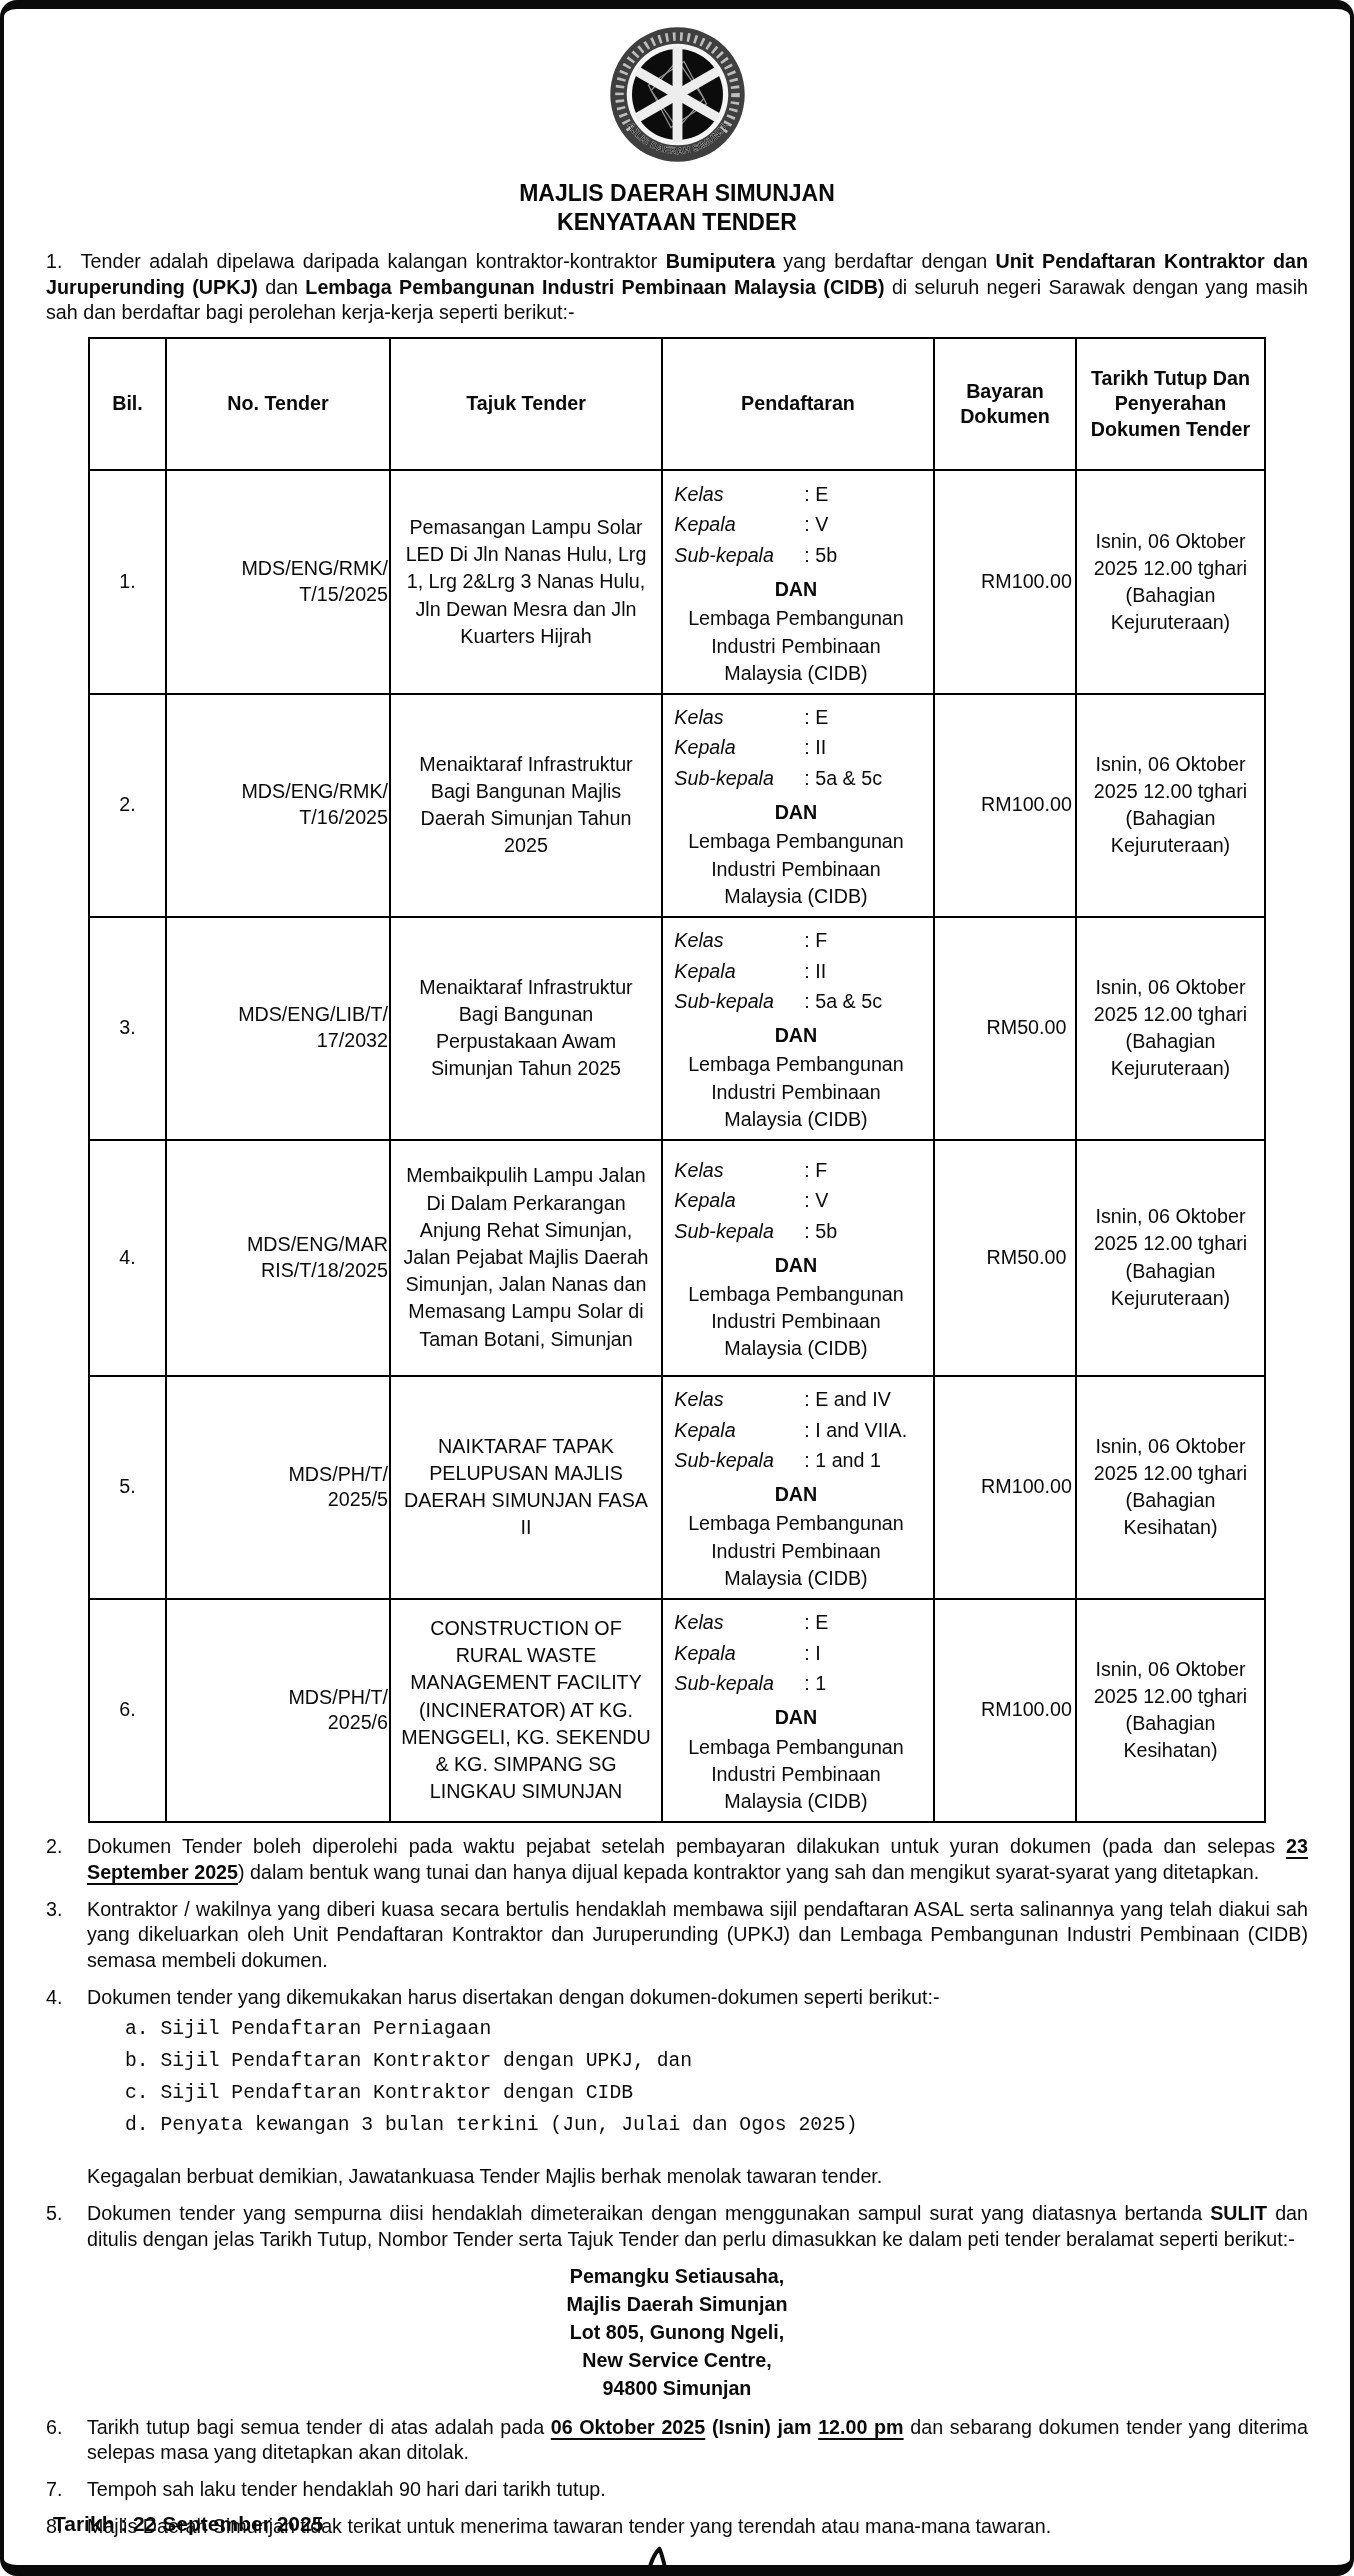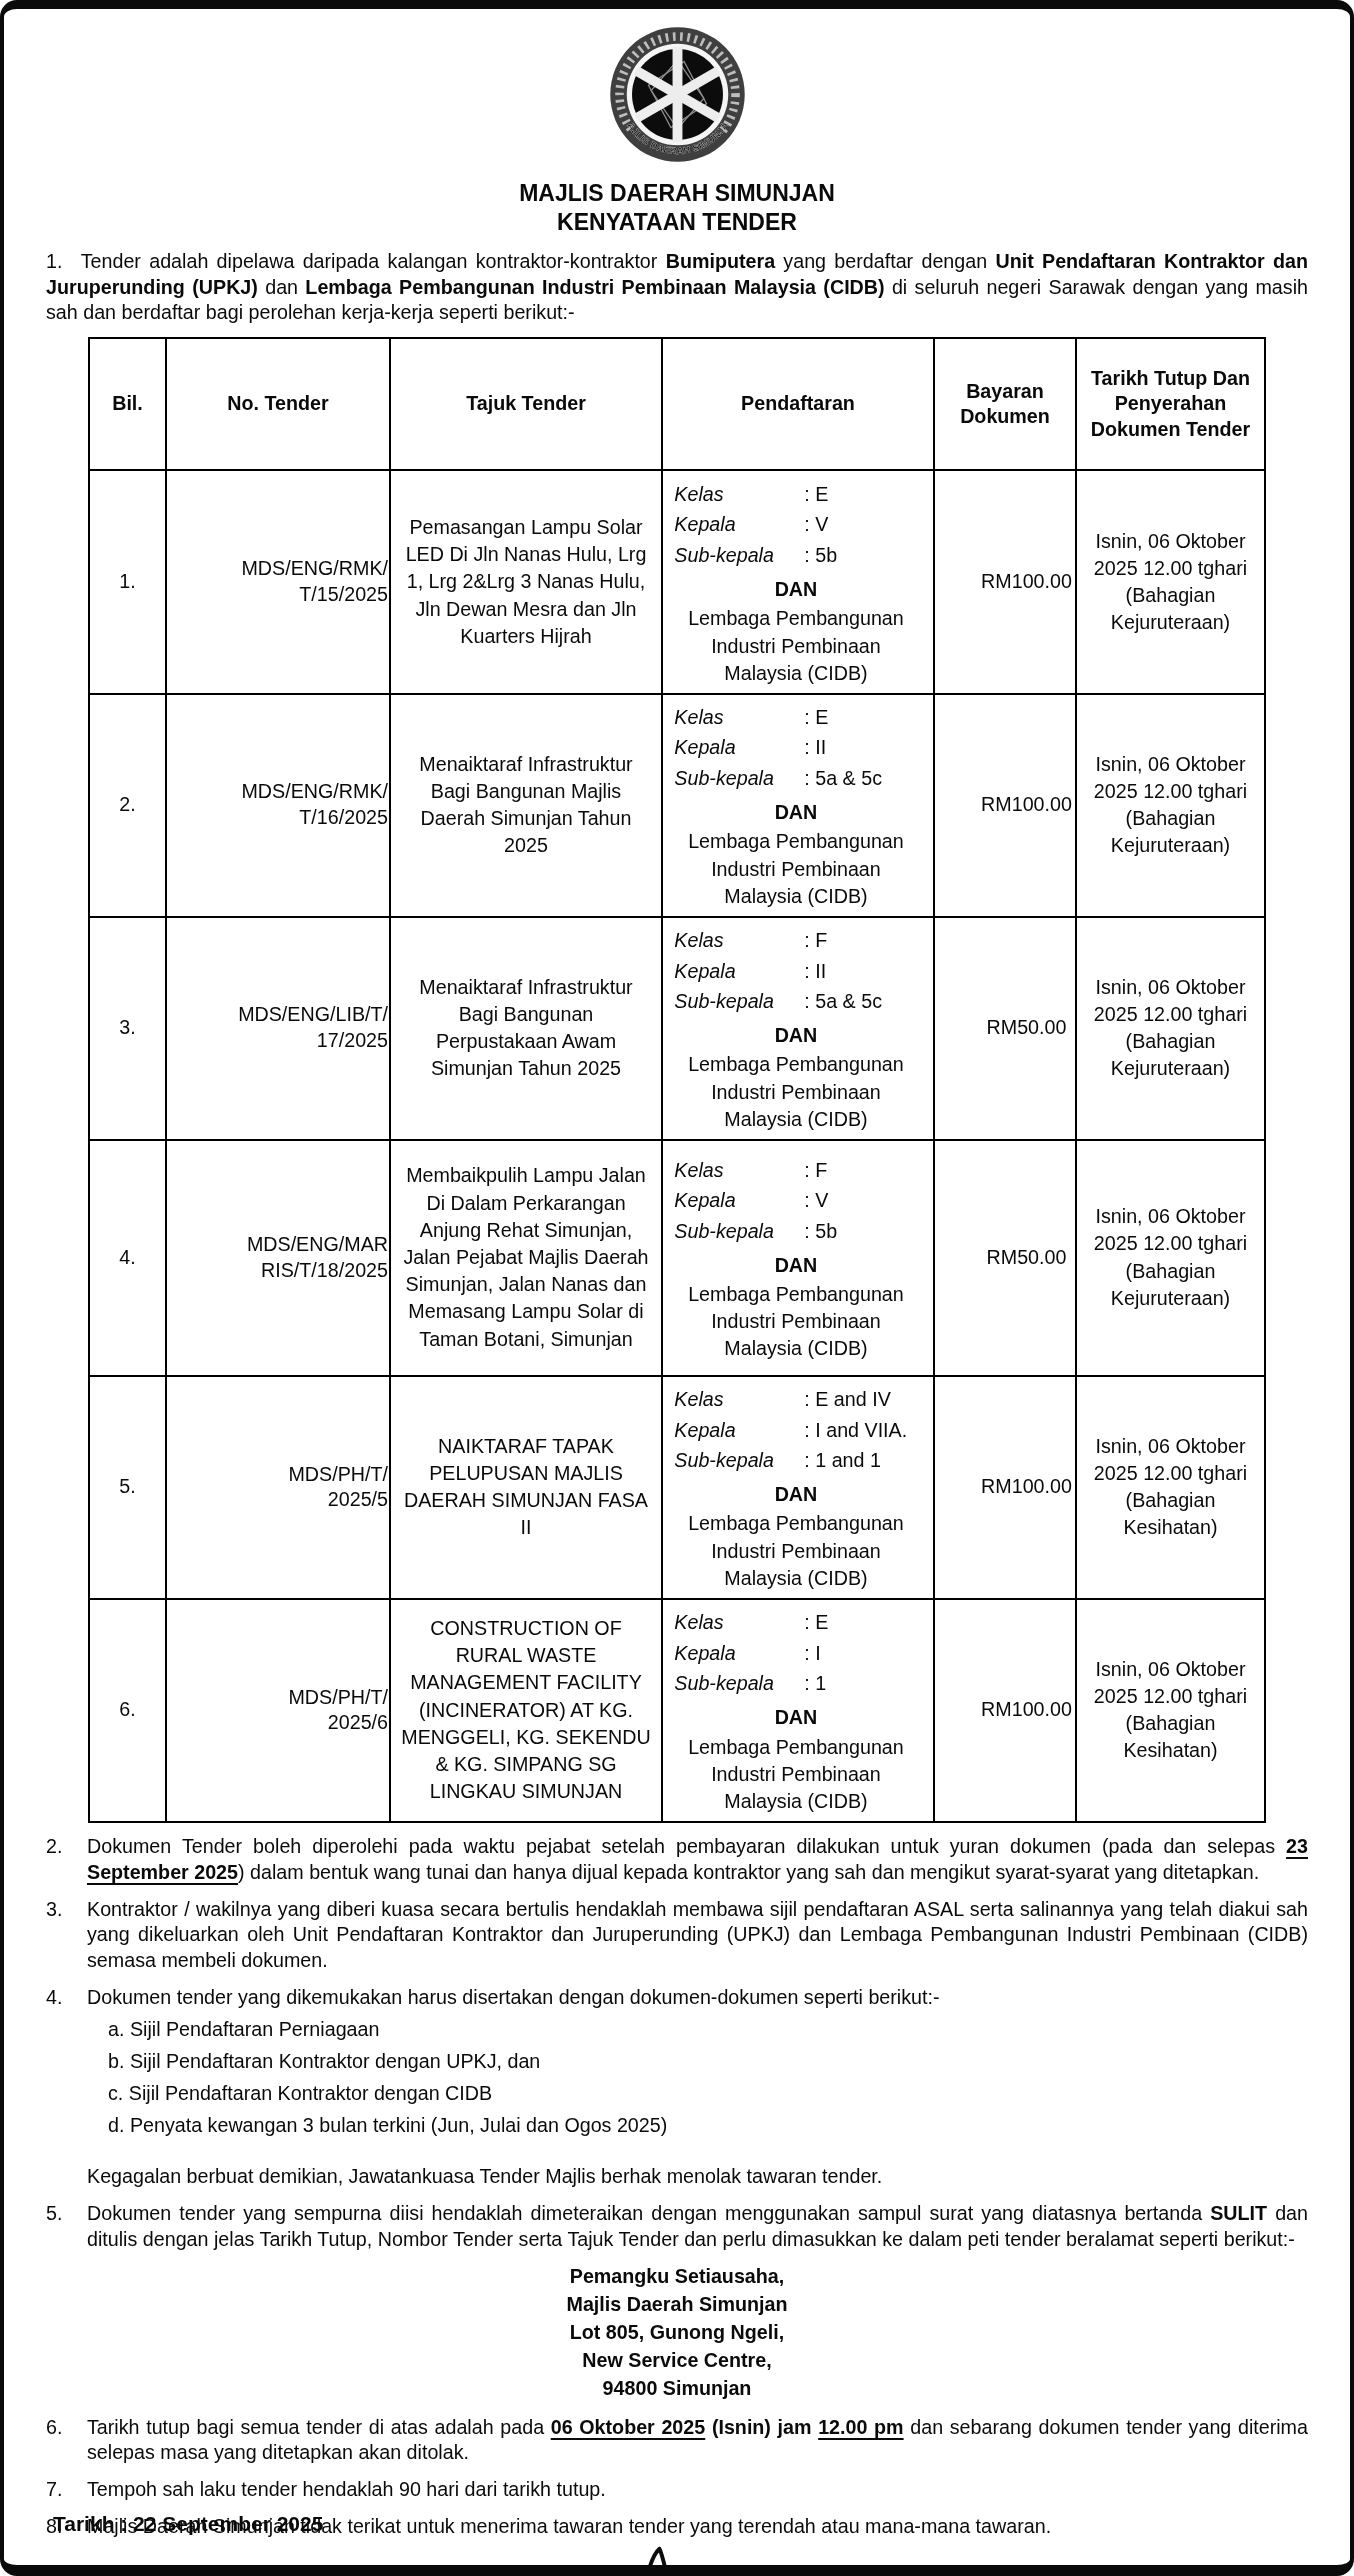--- a/index.html
+++ b/index.html
@@ -21,21 +21,21 @@
   .b{font-weight:bold;}
   .u{text-decoration:underline;text-decoration-thickness:2.1px;text-underline-offset:3.5px;}
   .logo-wrap{text-align:center;margin-top:8.4px;}
   .logo-wrap svg{width:145px;height:145px;}
   .title{ text-align:center;font-weight:bold;font-size:23px;line-height:1.28;margin-top:5.6px;}
   .para{text-align:justify;margin-top:11.3px;}
   .para .num{font-weight:normal;}
   .p1 .num{margin-right:18.3px;}
   .hang{position:relative;padding-left:41px;margin-top:11.3px;text-align:justify;}
   .hang .num{position:absolute;left:0;top:0;}
-  .sub-items{margin-left:62px;margin-top:4.2px;line-height:1.62;}
+  .sub-items{margin-left:79px;margin-top:4.2px;line-height:1.62;font-family:Liberation Mono, monospace;}
   .note{margin-left:41px;margin-top:22px;}
   .address{ text-align:center;font-weight:bold;line-height:1.42;margin-top:11.3px;}
   table.tender{
     width:1176px;border-collapse:collapse;margin:11.3px auto 0 auto;table-layout:fixed;
   }
   table.tender th, table.tender td{border:2.1px solid #000;vertical-align:middle;}
   table.tender th{font-weight:bold;text-align:center;padding:4.2px 2.8px;height:122px;line-height:1.3;}
   td.c-bil{text-align:center;}
   td.c-no{padding-left:11.3px;text-align:right;}
   td.c-tajuk{text-align:center;padding:4.2px 8.4px;line-height:1.38;}
@@ -159,21 +159,21 @@
             <div class="dan">DAN</div>
             <div class="cidb">Lembaga Pembangunan Industri Pembinaan Malaysia (CIDB)</div>
           </td>
           <td class="c-bayar">RM100.00</td>
           <td class="c-tarikh">Isnin, 06 Oktober 2025 12.00 tghari (Bahagian Kejuruteraan)</td>
         </tr>
         <tr style="height: 197px;">
           <td class="c-bil">3.</td>
           <td class="c-no">
             <div class="no-line">MDS/ENG/LIB/T/</div>
-            <div class="no-line">17/2025</div>
+            <div class="no-line">17/2032</div>
           </td>
           <td class="c-tajuk">Menaiktaraf Infrastruktur Bagi Bangunan Perpustakaan Awam Simunjan Tahun 2025</td>
           <td class="c-pend">
             <div class="pend-line">
               <span class="pl">Kelas</span>
               <span class="pv">: F</span>
             </div>
             <div class="pend-line">
               <span class="pl">Kepala</span>
               <span class="pv">: II</span>

